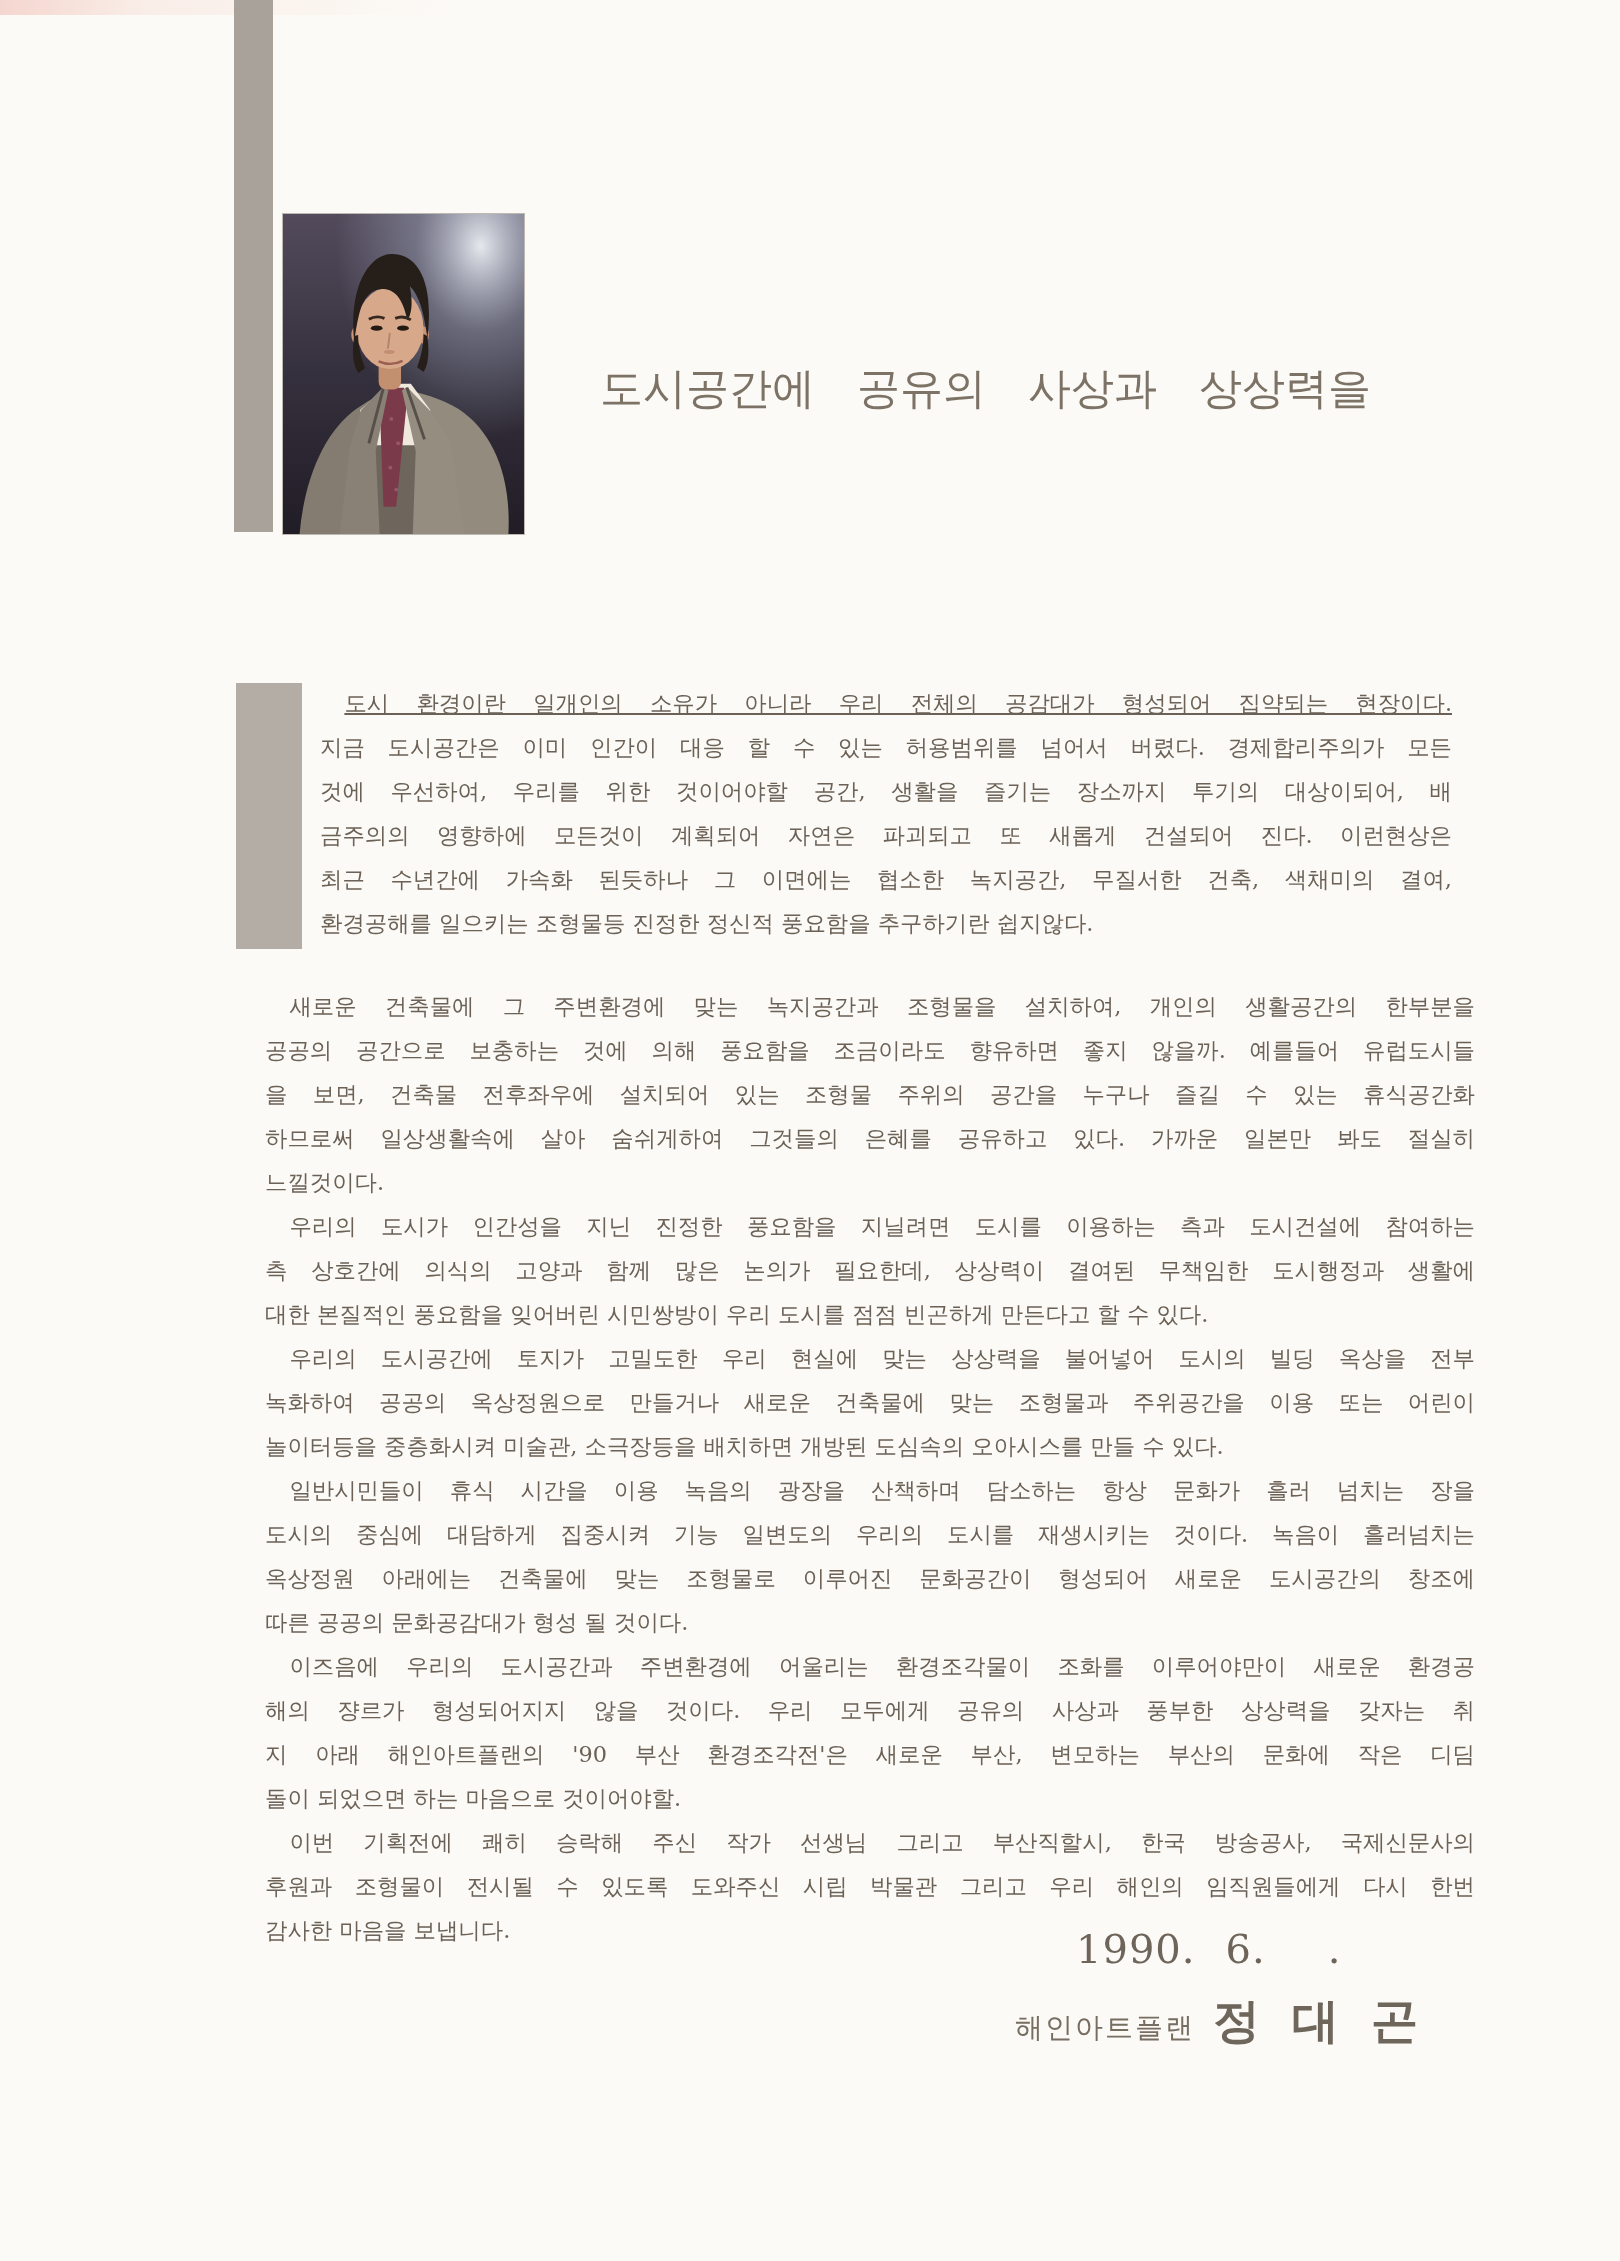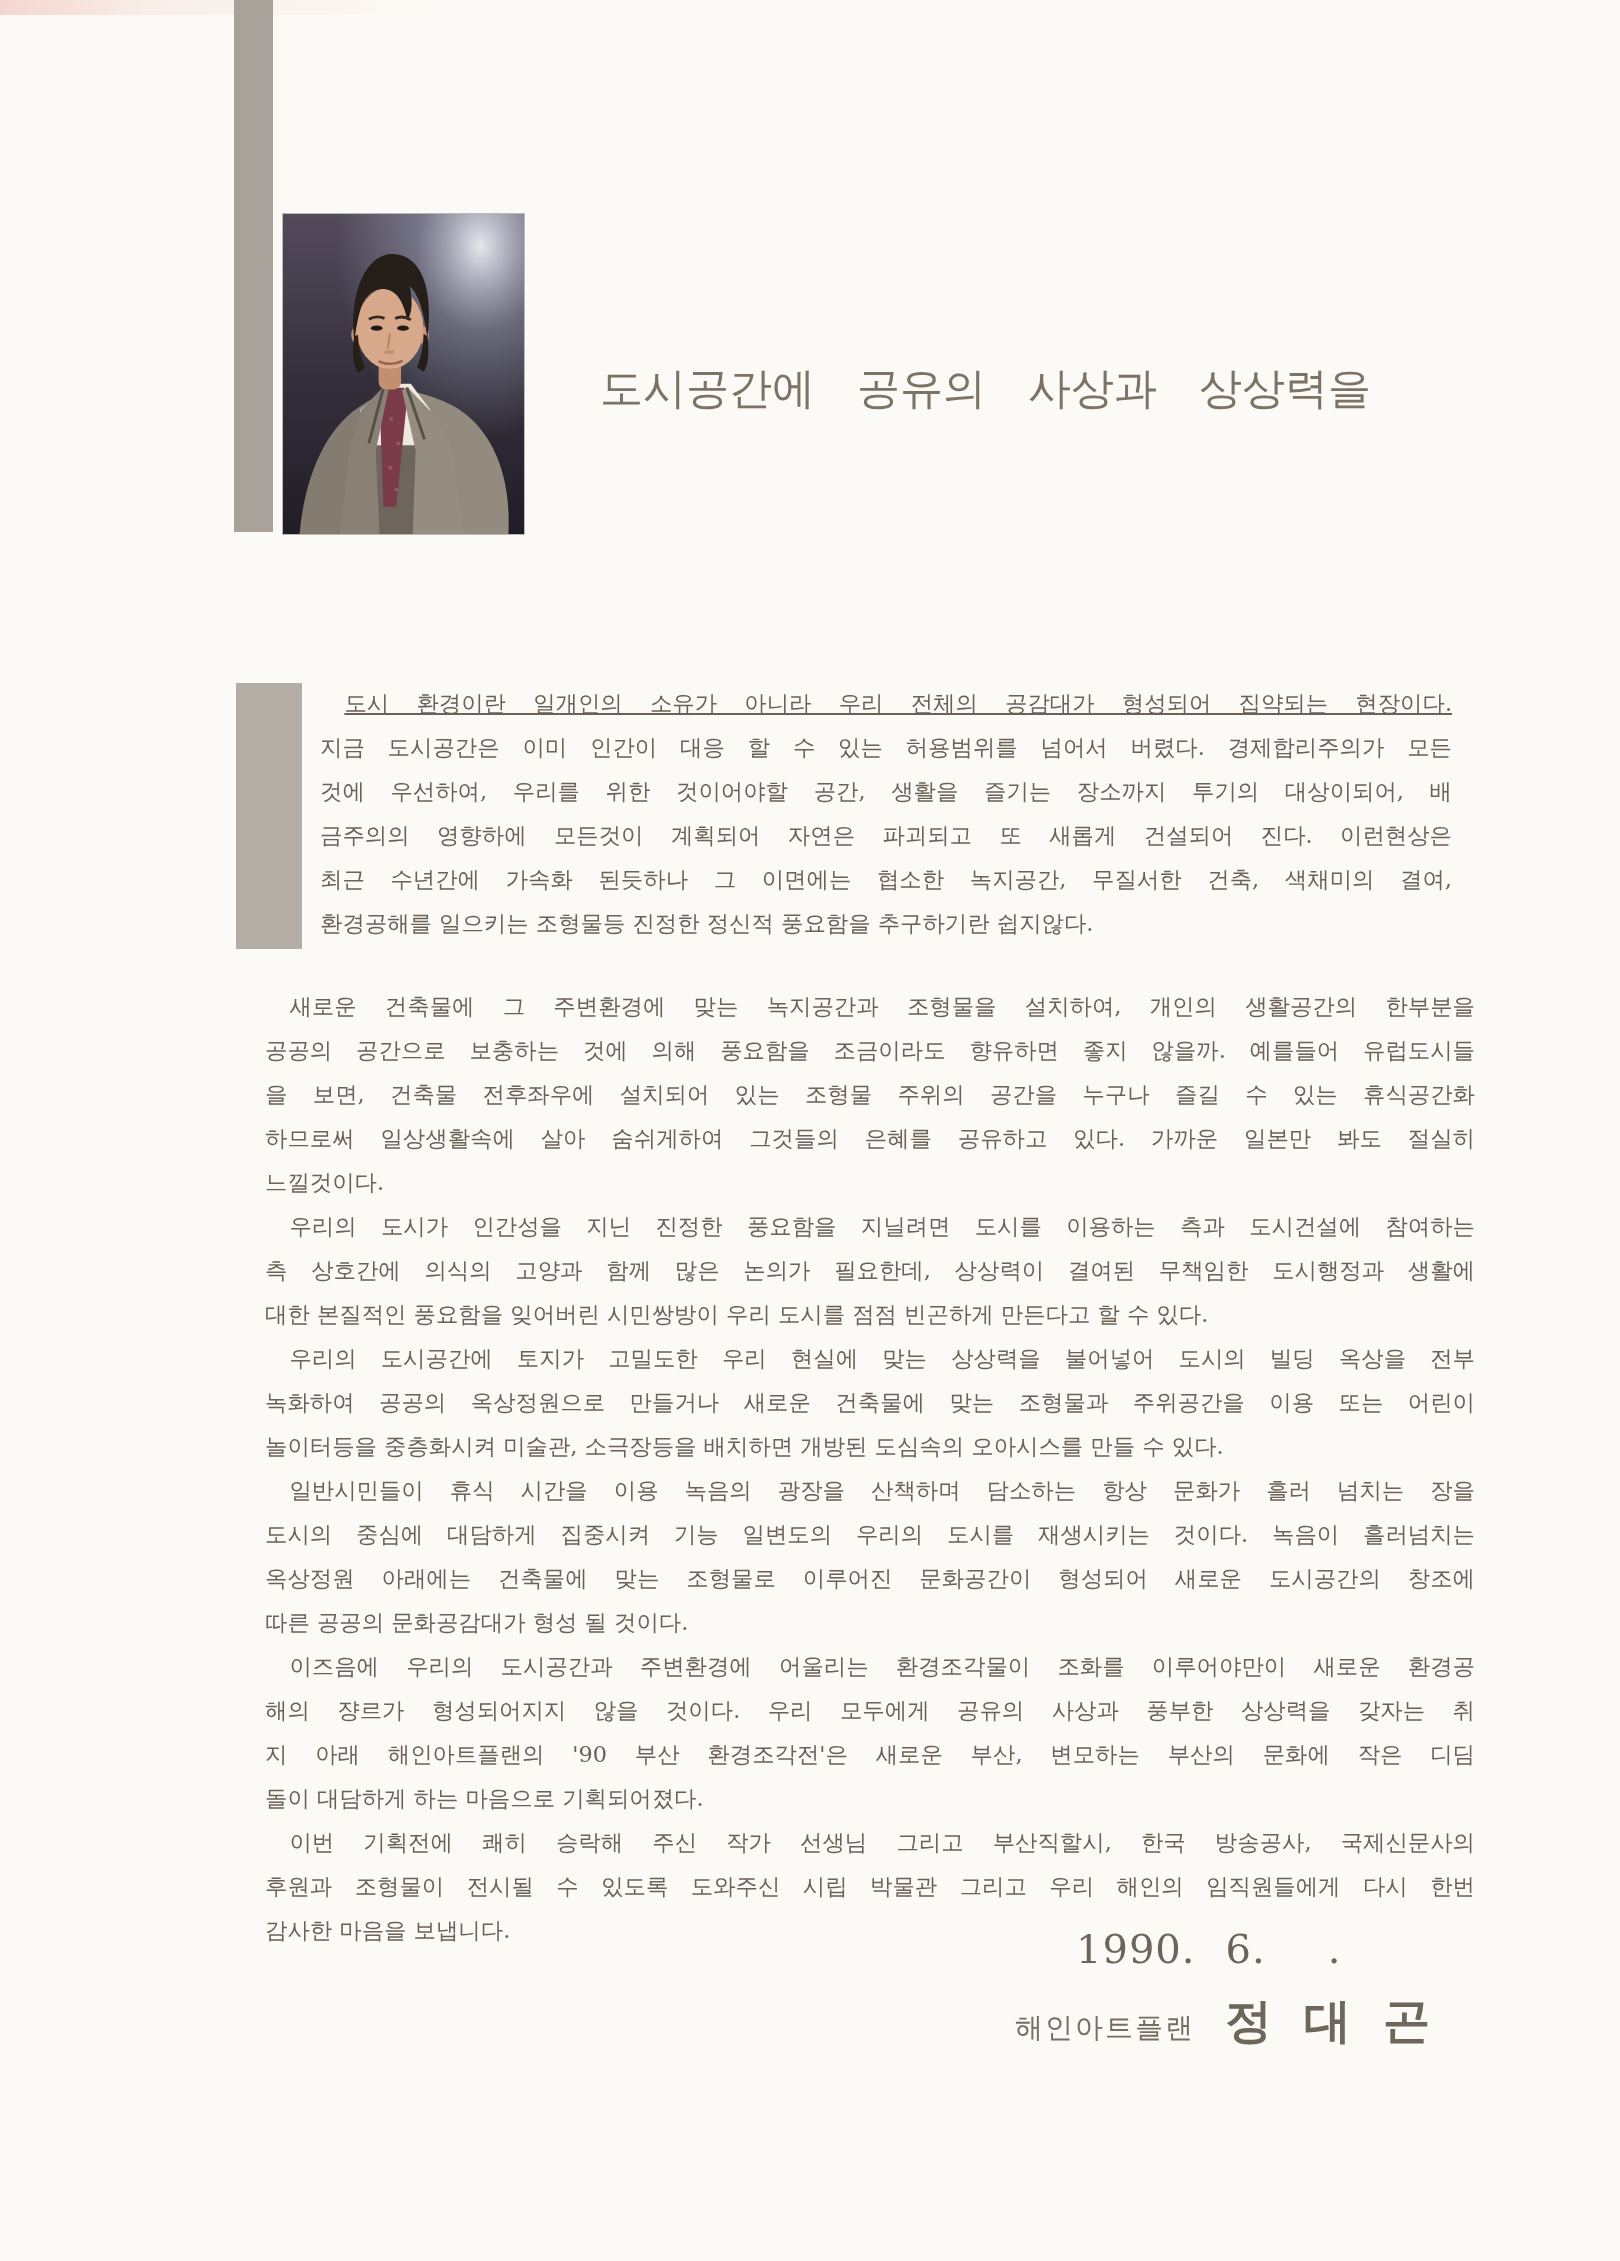--- a/index.html
+++ b/index.html
@@ -64,21 +64,21 @@
   .dateline .seg-month{margin-left:30px;}
   .dateline .seg-day{margin-left:62px;}
   .signature{
     position:absolute;left:1015px;top:1990px;
     display:flex;align-items:baseline;
     color:#776e62;
   }
   .signature .org{font-size:28px;letter-spacing:2px;}
   .signature .name{
     font-size:47px;font-weight:bold;color:#6f665b;
-    margin-left:30px;letter-spacing:7.8px;white-space:nowrap;
+    margin-left:18px;letter-spacing:7.8px;white-space:nowrap;
   }
 </style>
 </head>
 <body>
 
 <div class="scan-tint"></div>
 
 <div class="topbar"></div>
 
 <div class="photo">
@@ -164,21 +164,21 @@
     <div class="line" style="text-indent: 24.4px;">우리의 도시공간에 토지가 고밀도한 우리 현실에 맞는 상상력을 불어넣어 도시의 빌딩 옥상을 전부</div>
     <div class="line">녹화하여 공공의 옥상정원으로 만들거나 새로운 건축물에 맞는 조형물과 주위공간을 이용 또는 어린이</div>
     <div class="line last">놀이터등을 중층화시켜 미술관, 소극장등을 배치하면 개방된 도심속의 오아시스를 만들 수 있다.</div>
     <div class="line" style="text-indent: 24.4px;">일반시민들이 휴식 시간을 이용 녹음의 광장을 산책하며 담소하는 항상 문화가 흘러 넘치는 장을</div>
     <div class="line">도시의 중심에 대담하게 집중시켜 기능 일변도의 우리의 도시를 재생시키는 것이다. 녹음이 흘러넘치는</div>
     <div class="line">옥상정원 아래에는 건축물에 맞는 조형물로 이루어진 문화공간이 형성되어 새로운 도시공간의 창조에</div>
     <div class="line last">따른 공공의 문화공감대가 형성 될 것이다.</div>
     <div class="line" style="text-indent: 24.4px;">이즈음에 우리의 도시공간과 주변환경에 어울리는 환경조각물이 조화를 이루어야만이 새로운 환경공</div>
     <div class="line">해의 쟝르가 형성되어지지 않을 것이다. 우리 모두에게 공유의 사상과 풍부한 상상력을 갖자는 취</div>
     <div class="line">지 아래 해인아트플랜의 '90 부산 환경조각전'은 새로운 부산, 변모하는 부산의 문화에 작은 디딤</div>
-    <div class="line last">돌이 대담하게 하는 마음으로 기획되어졌다.</div>
+    <div class="line last">돌이 되었으면 하는 마음으로 것이어야할.</div>
     <div class="line" style="text-indent: 24.4px;">이번 기획전에 쾌히 승락해 주신 작가 선생님 그리고 부산직할시, 한국 방송공사, 국제신문사의</div>
     <div class="line">후원과 조형물이 전시될 수 있도록 도와주신 시립 박물관 그리고 우리 해인의 임직원들에게 다시 한번</div>
     <div class="line last">감사한 마음을 보냅니다.</div>
   </div>
 
 <div class="dateline">
   <span class="seg-year">1990.</span>
   <span class="seg-month">6.</span>
   <span class="seg-day">.</span>
 </div>

